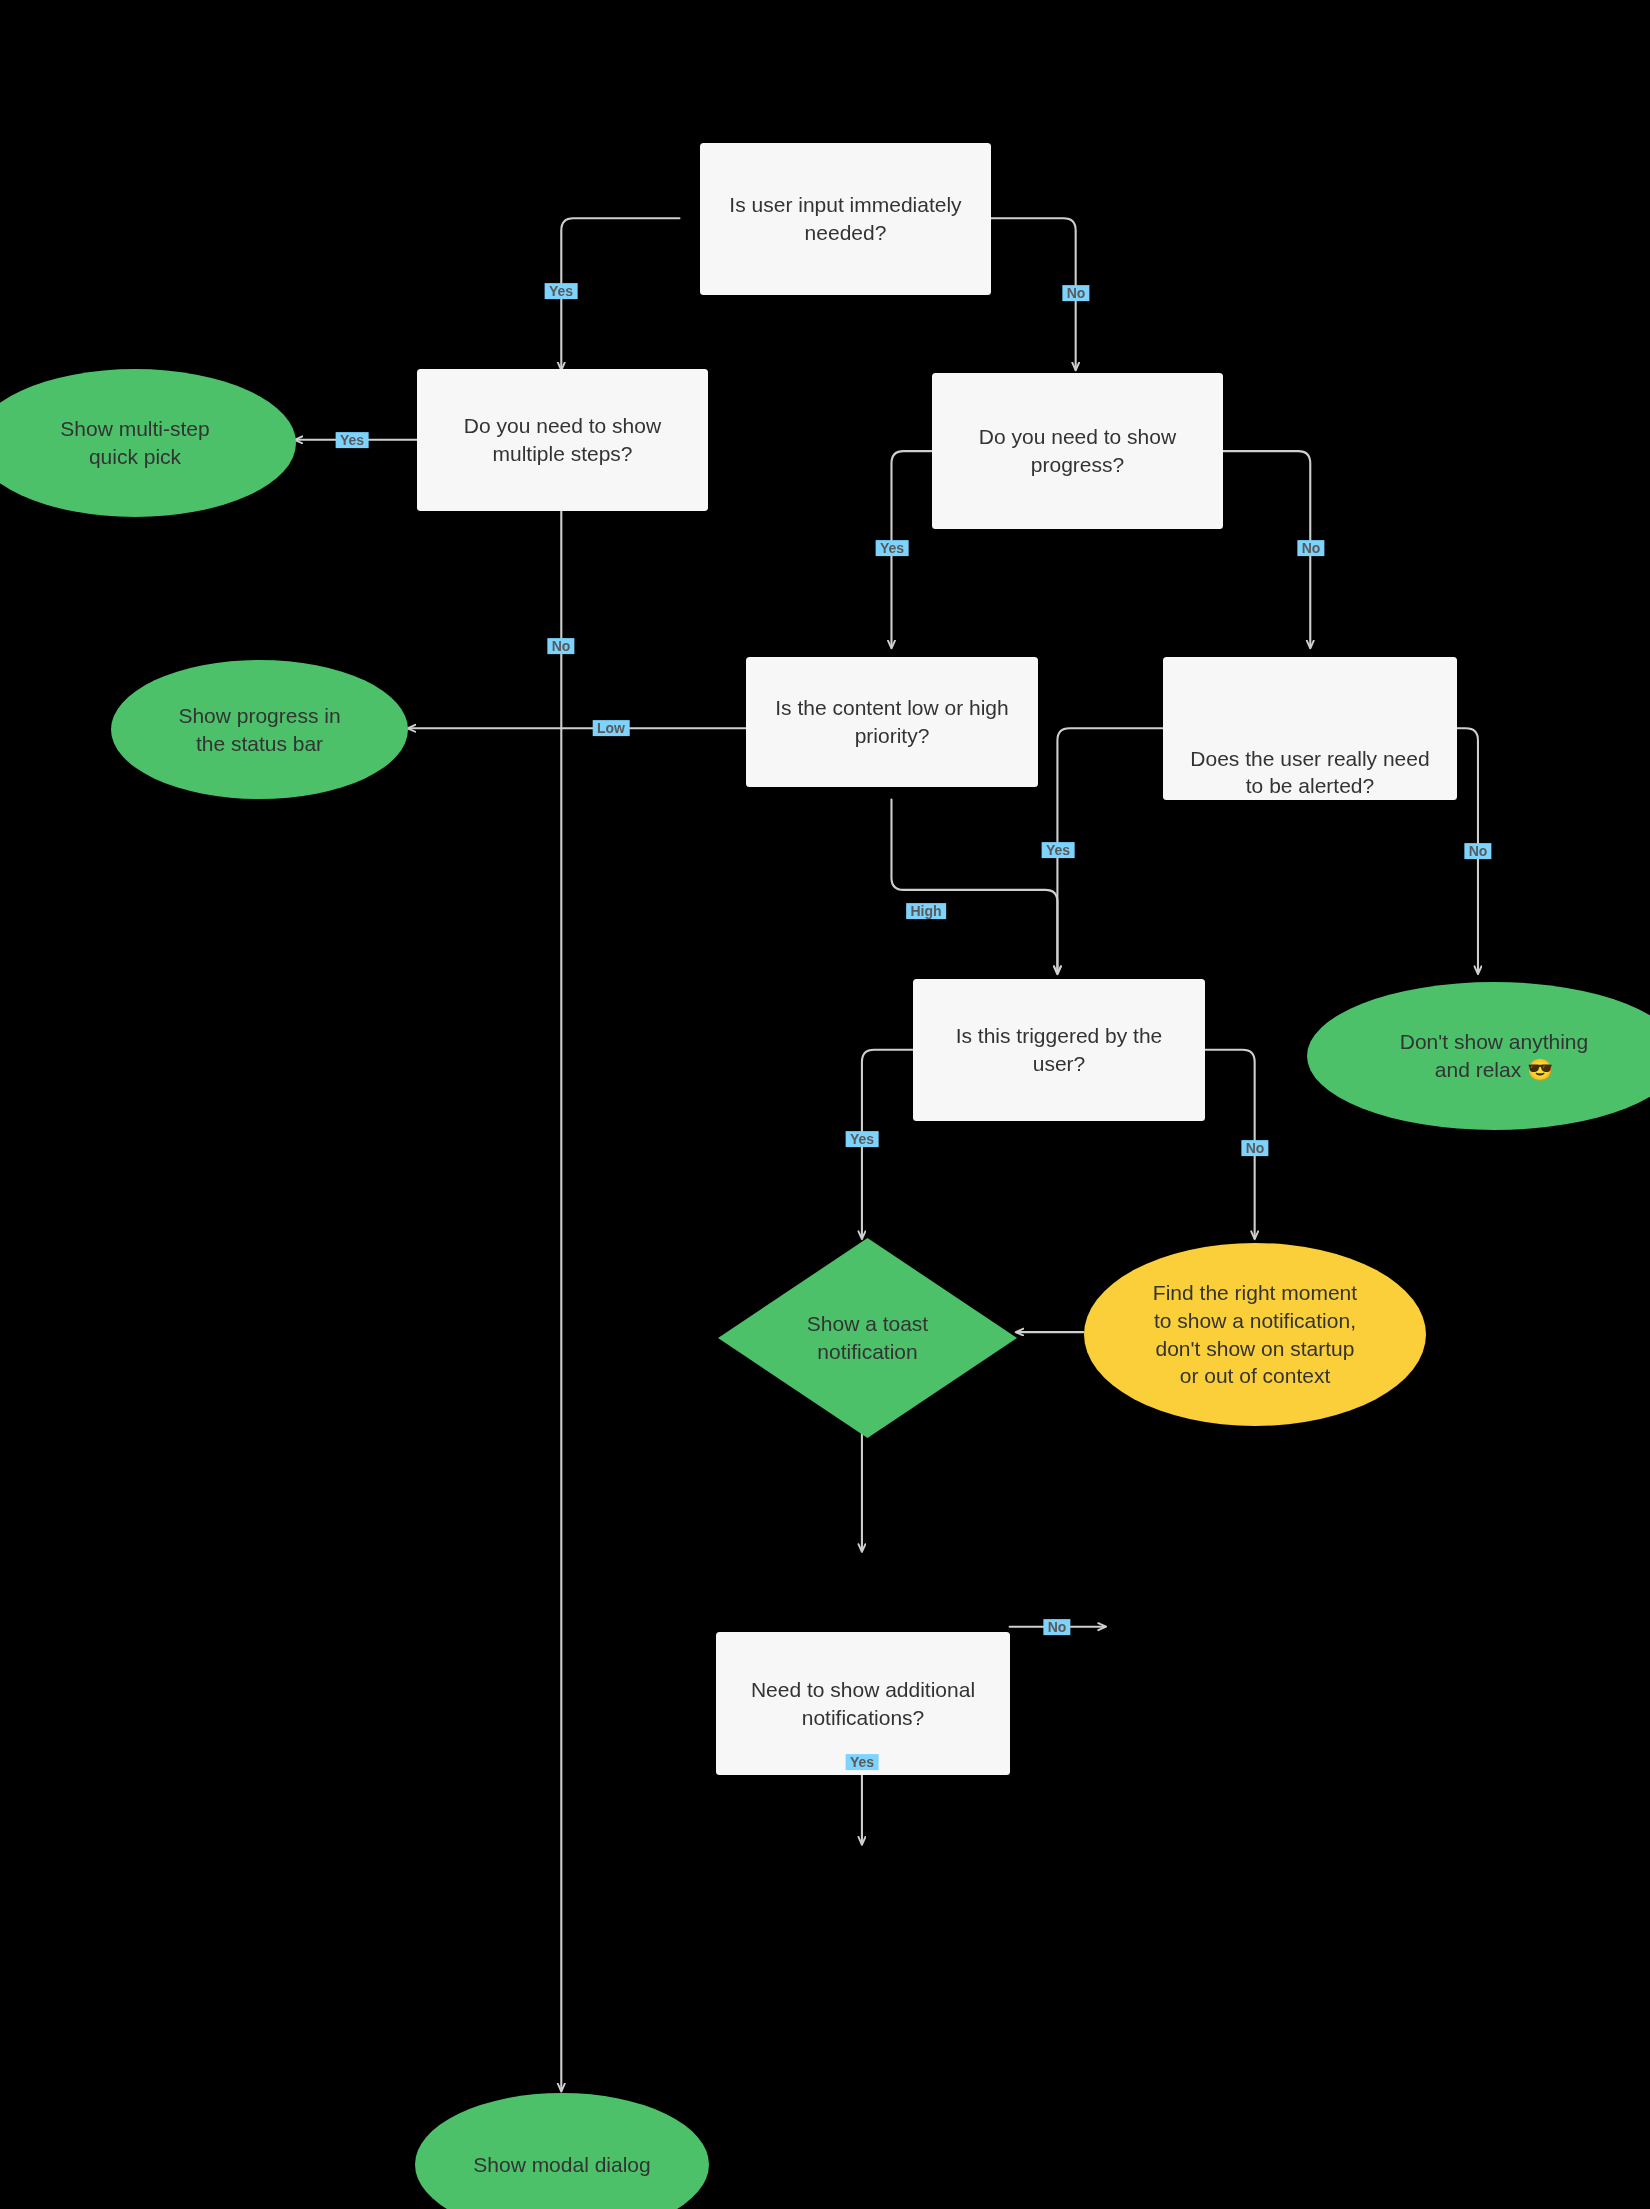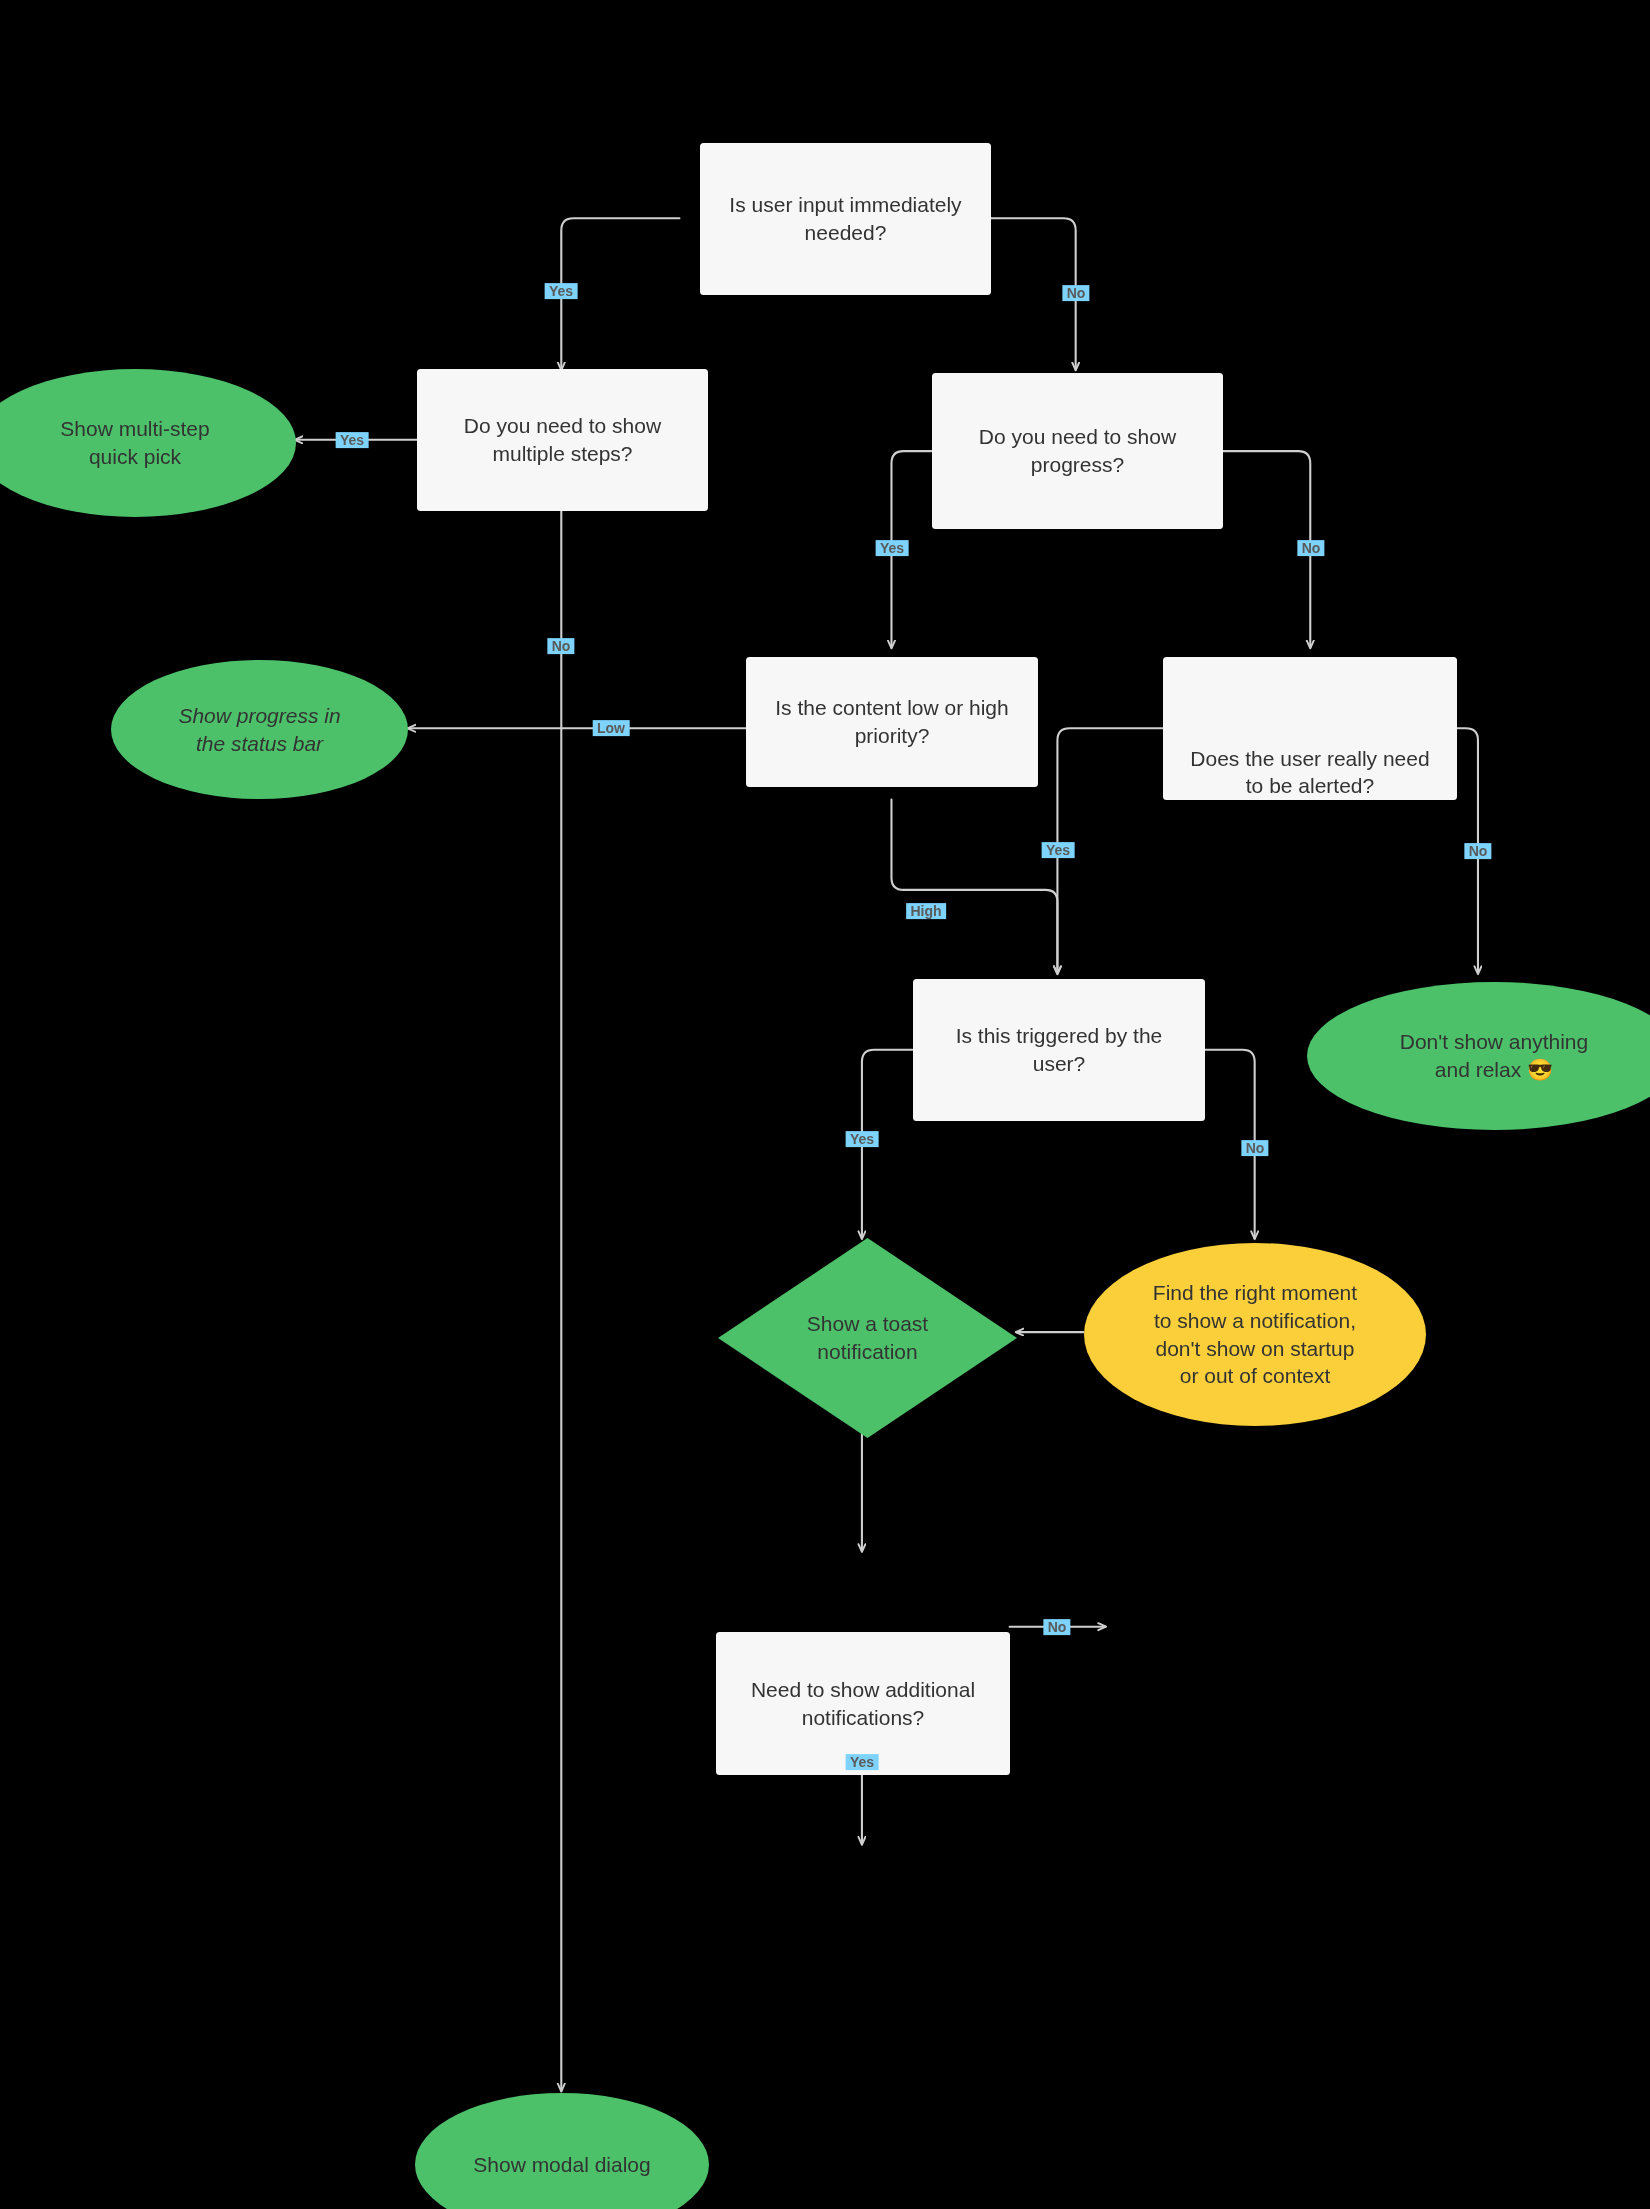--- a/index.html
+++ b/index.html
@@ -151,21 +151,21 @@
   <div class="node node-process" style="left:932px; top:373px; width:291px; height:156px;">
     <span class="node-text">Do you need to show
 progress?</span>
   </div>
 
   <div class="node node-terminal" style="left:-26px; top:369px; width:322px; height:148px;">
     <span class="node-text">Show multi-step
 quick pick</span>
   </div>
 
-  <div class="node node-terminal" style="left:111px; top:660px; width:297px; height:139px;font-style:italic;">
+  <div class="node node-terminal" style="left:111px; top:660px; width:297px; height:139px;">
     <span class="node-text">Show progress in
 the status bar</span>
   </div>
 
   <div class="node node-process" style="left:746px; top:657px; width:292px; height:130px;">
     <span class="node-text">Is the content low or high
 priority?</span>
   </div>
 
   <div class="node node-process" style="left:1163px; top:657px; width:294px; height:143px;align-items:flex-end;">

